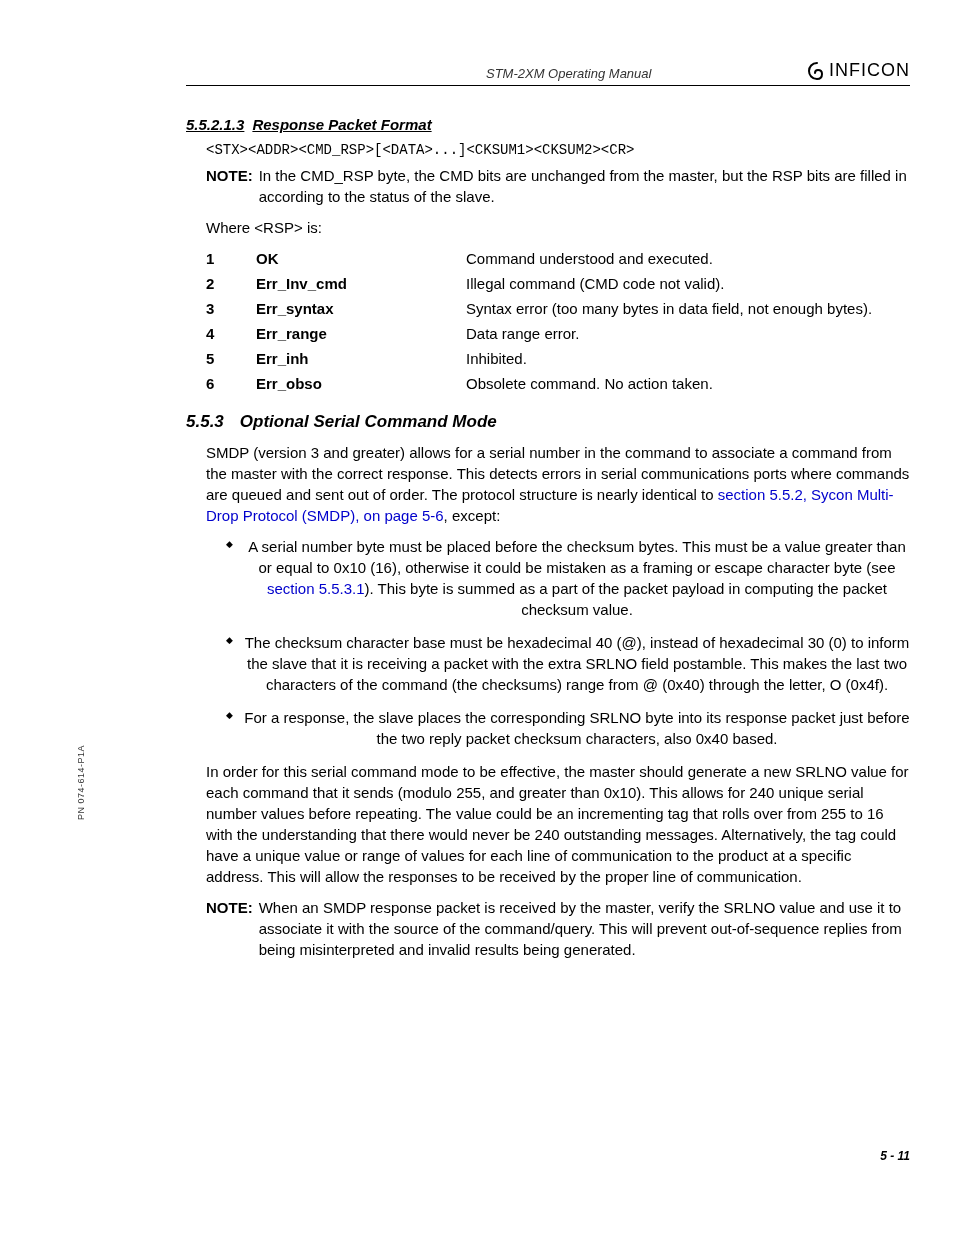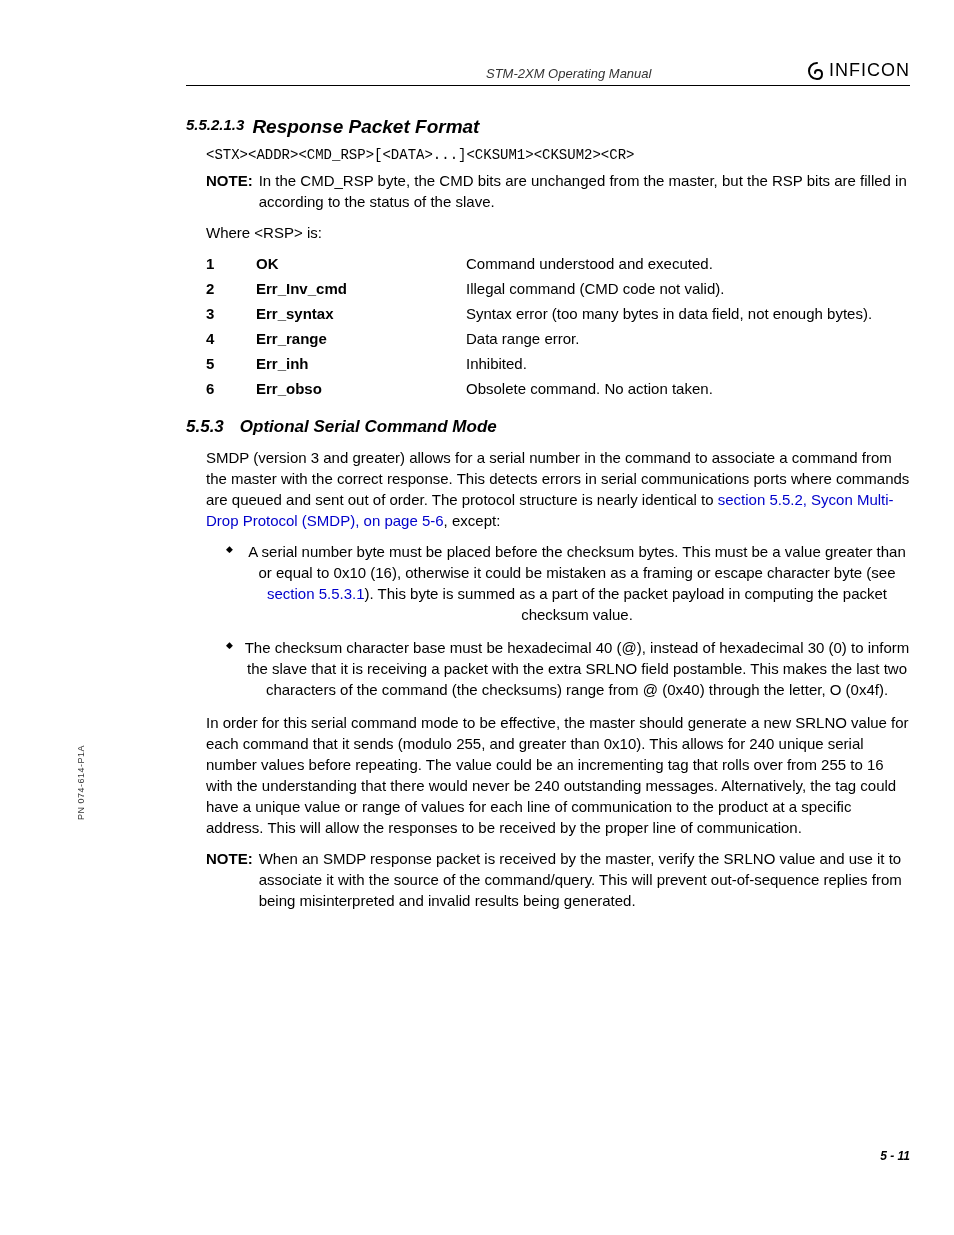--- a/index.html
+++ b/index.html
@@ -43,21 +43,21 @@
   }
   .logo-swirl svg { display:block; }
   .section-num {
     font-weight: bold;
     font-style: italic;
     font-size: 15px;
   }
   .section-title {
     font-weight: bold;
     font-style: italic;
-    font-size: 19px;
+    font-size: 15px;
   }
   .section-num-2 {
     font-weight: bold;
     font-style: italic;
     font-size: 17px;
   }
   .section-title-2 {
     font-weight: bold;
     font-style: italic;
     font-size: 17px;
@@ -65,20 +65,21 @@
   .content {
     margin-left: 90px;
     font-size: 15px;
     line-height: 1.4;
   }
   .heading-row {
     margin-left: 70px;
     margin-bottom: 8px;
     display: flex;
     gap: 8px;
+    text-decoration: underline;
   }
   .heading-row-2 {
     margin-left: 70px;
     margin-top: 18px;
     margin-bottom: 10px;
     display: flex;
     gap: 16px;
   }
   .mono {
     font-family: "Courier New", monospace;
@@ -227,20 +228,21 @@
   <div class="content">
     <div class="para">
       <span>SMDP (version 3 and greater) allows for a serial number in the command to associate a command from the master with the correct response. This detects errors in serial communications ports where commands are queued and sent out of order. The protocol structure is nearly identical to </span><span class="link">section 5.5.2, Sycon Multi-Drop Protocol (SMDP), on page 5-6</span><span>, except:</span>
     </div>
 
     <ul class="bullets">
       <li>
         <span>A serial number byte must be placed before the checksum bytes. This must be a value greater than or equal to 0x10 (16), otherwise it could be mistaken as a framing or escape character byte (see </span><span class="link">section 5.5.3.1</span><span>). This byte is summed as a part of the packet payload in computing the packet checksum value.</span>
       </li>
       <li>The checksum character base must be hexadecimal 40 (@), instead of hexadecimal 30 (0) to inform the slave that it is receiving a packet with the extra SRLNO field postamble. This makes the last two characters of the command (the checksums) range from @ (0x40) through the letter, O (0x4f).</li>
+      <li>For a response, the slave places the corresponding SRLNO byte into its response packet just before the two reply packet checksum characters, also 0x40 based.</li>
     </ul>
 
     <div class="para">In order for this serial command mode to be effective, the master should generate a new SRLNO value for each command that it sends (modulo 255, and greater than 0x10). This allows for 240 unique serial number values before repeating. The value could be an incrementing tag that rolls over from 255 to 16 with the understanding that there would never be 240 outstanding messages. Alternatively, the tag could have a unique value or range of values for each line of communication to the product at a specific address. This will allow the responses to be received by the proper line of communication.</div>
 
     <div class="note-row">
       <span class="note-lbl">NOTE:</span>
       <span class="note-text">When an SMDP response packet is received by the master, verify the SRLNO value and use it to associate it with the source of the command/query. This will prevent out-of-sequence replies from being misinterpreted and invalid results being generated.</span>
     </div>
   </div>
 

